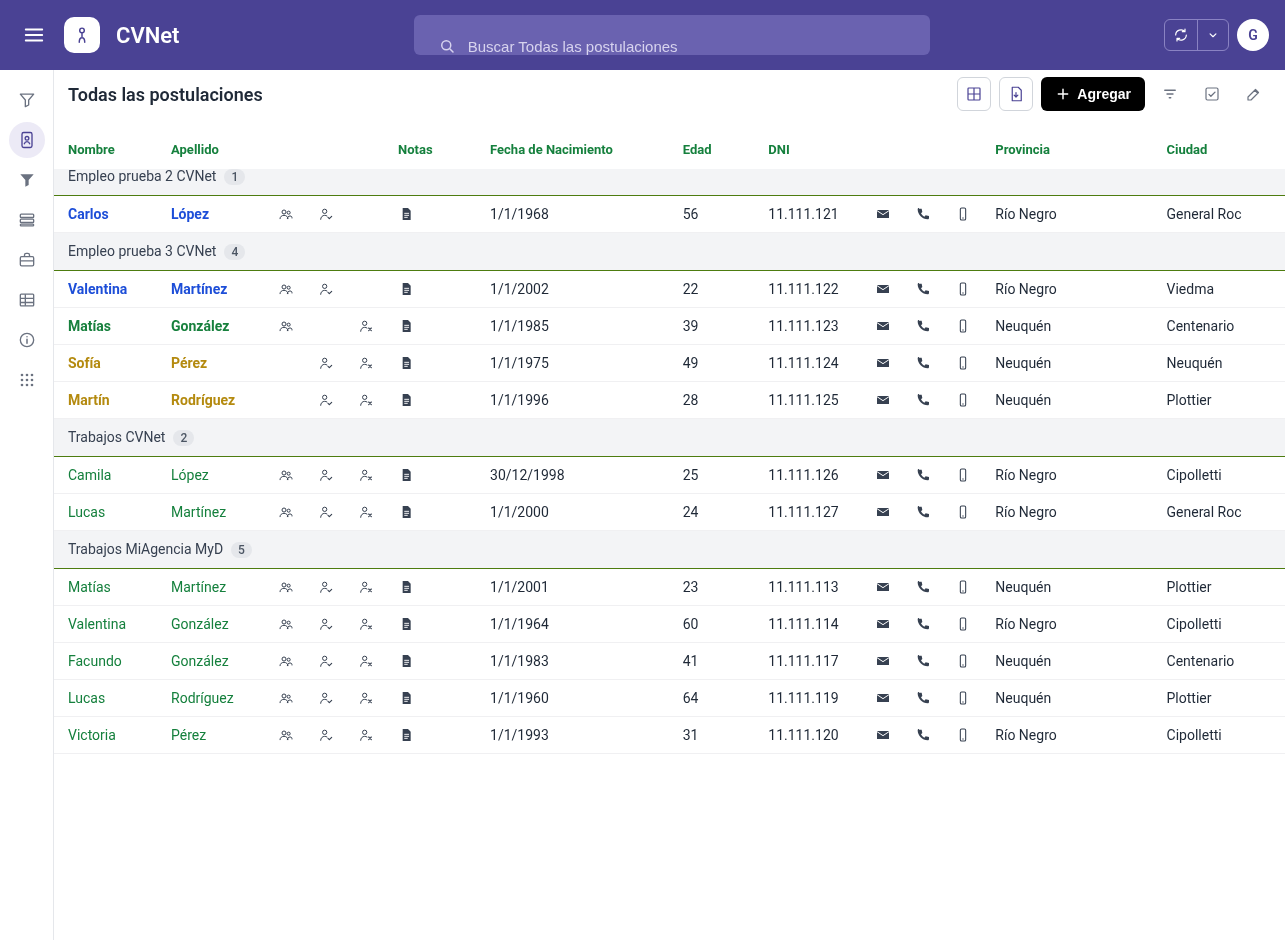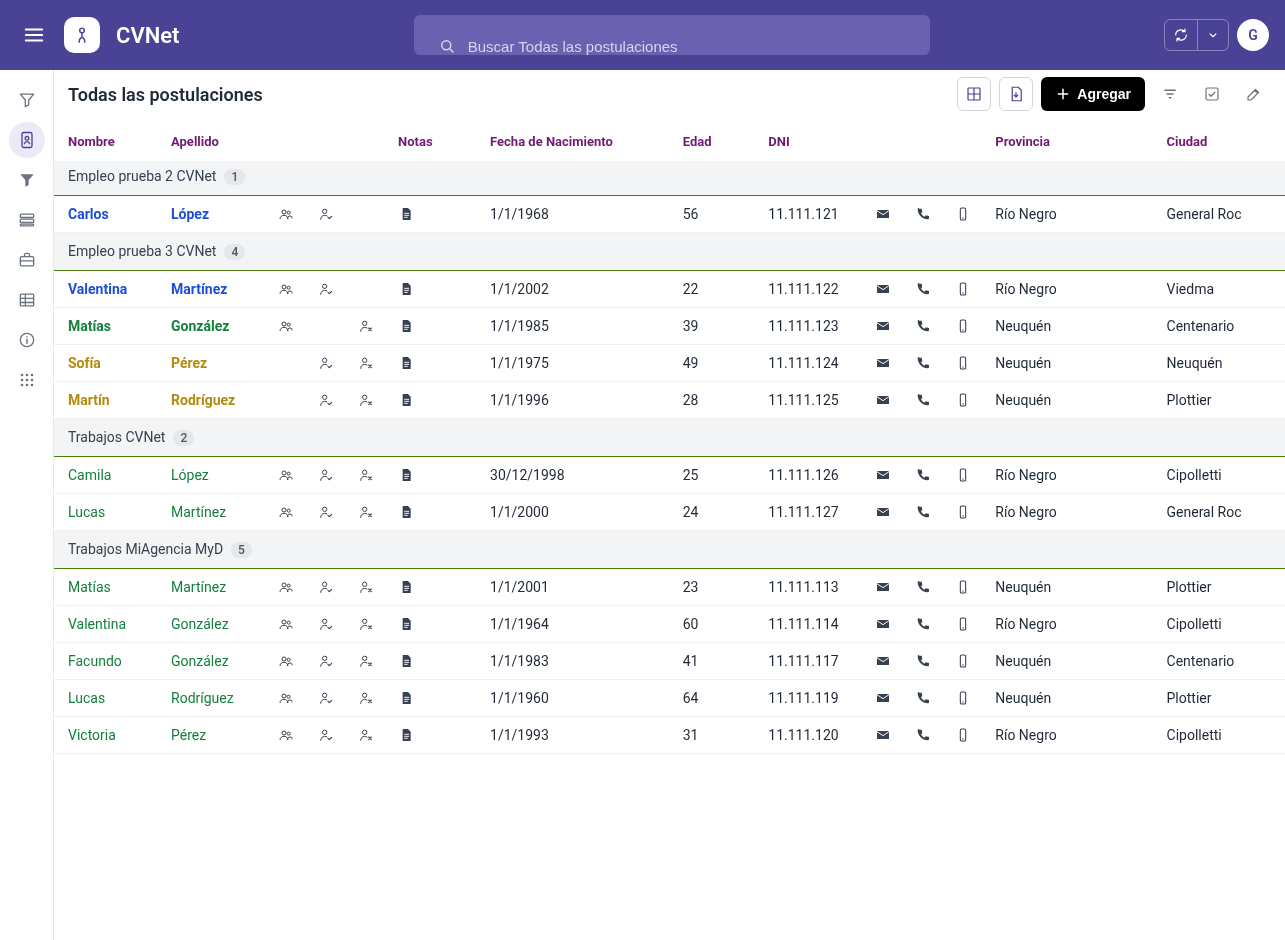--- a/index.html
+++ b/index.html
@@ -30,21 +30,21 @@
 
 .content { flex:1; display:flex; flex-direction:column; overflow:hidden; background:#fff;}
 .toolbar { height:48px; display:flex; align-items:center; padding:0 14px; gap:8px; }
 .page-title { font-size:18px; font-weight:600; color:#1f2937; flex:1; }
 .tb-btn { width:34px; height:34px; border:1px solid #d1d5db; background:#fff; border-radius:6px; display:flex; align-items:center; justify-content:center; color:#4a4294; cursor:pointer;}
 .tb-btn.naked { border:none; color:#6b7280; }
 .add-btn { height:34px; background:#000000; color:#fff; border:none; border-radius:6px; padding:8px 14px; display:flex; align-items:center; gap:6px; font-weight:600; font-size:14px; cursor:pointer;}
 
 .table-wrap { flex:1; overflow:auto; }
 table { border-collapse:collapse; width: max-content; min-width:100%; }
-thead th { text-align:left; font-weight:700; font-size:13px; color:#701a75; padding: 12px 10px; border-bottom:1px solid #e5e7eb; background:#fff; position:sticky; top:4px; white-space:nowrap;}
+thead th { text-align:left; font-weight:700; font-size:13px; color:#15803d; padding: 12px 10px; border-bottom:1px solid #e5e7eb; background:#fff; position:sticky; top:12px; white-space:nowrap;}
 thead th:first-child { padding-left:14px; }
 .group-row td { background:#f3f4f6; padding:10px 14px; font-size:14px; color:#374151; border-bottom:1px solid #4d7c0f; }
 .badge { display:inline-block; background:#e5e7eb; color:#4b5563; font-size:12px; padding:1px 7px; border-radius:10px; margin-left:8px; font-weight:500;}
 tbody tr.data-row td { padding: 10px 10px; border-bottom:1px solid #f0f0f2; font-size:14px; white-space:nowrap; }
 tbody tr.data-row td:first-child { padding-left:14px; }
 .c-red { color:#1d4ed8; font-weight:700; }
 .c-green { color:#17803d; font-weight:700; }
 .c-olive { color:#b48a0f; font-weight:700; }
 .c-normal { color:#15803d; }
 .icon-cell { color:#374151; }

